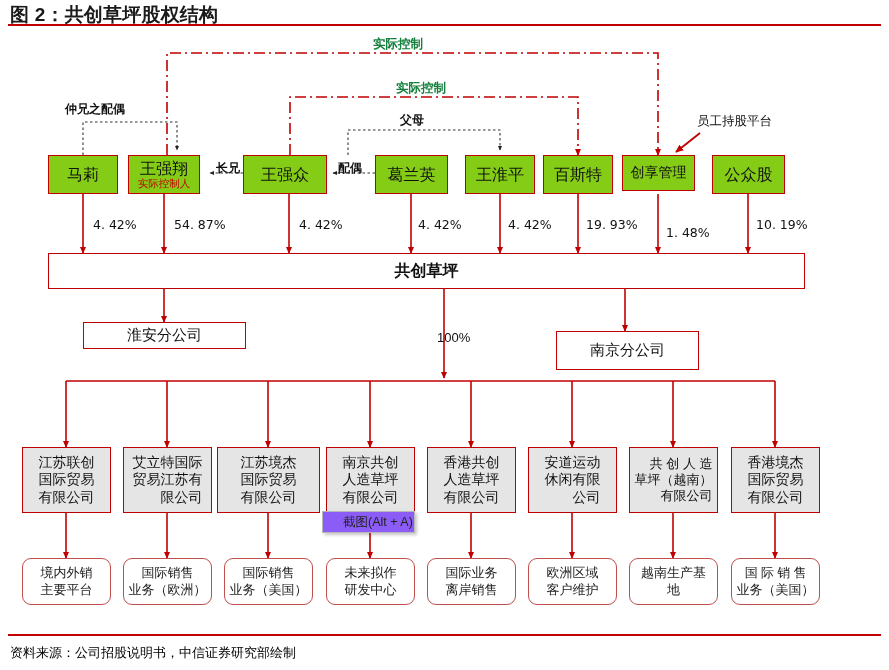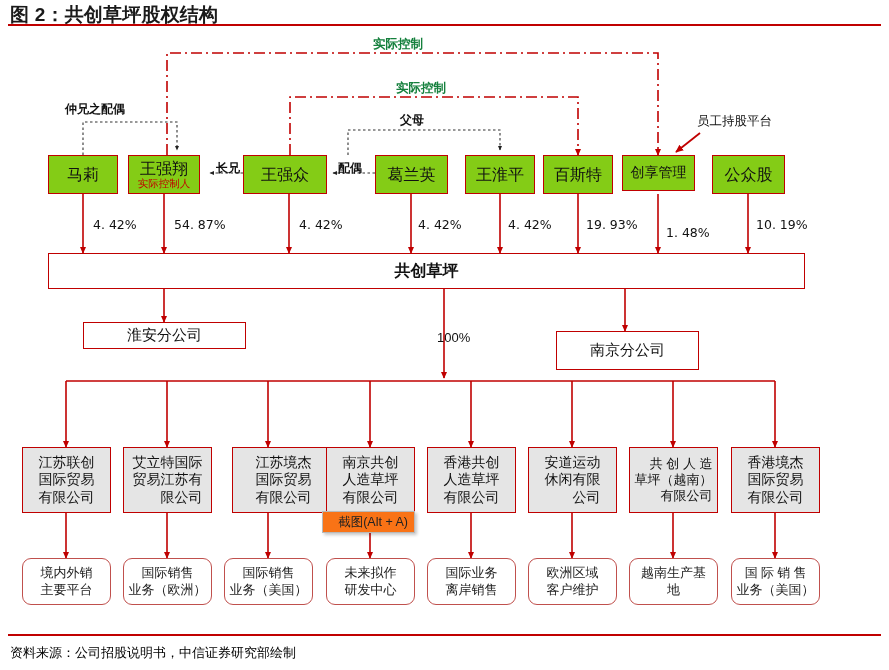--- a/index.html
+++ b/index.html
@@ -87,25 +87,25 @@
     font-weight:bold;font-size:12px;
   }
   .pct{
     position:absolute;white-space:nowrap;font-size:12.5px;
     color:#111;font-family:"DejaVu Sans",sans-serif;
   }
 
   
   .tooltip{
     position:absolute;box-sizing:border-box;
-    background:#f97316;border:1px solid #b9b9b9;
+    background:#8b5cf6;border:1px solid #b9b9b9;
     box-shadow:2px 2px 3px rgba(0,0,0,.22);
     font-size:12.5px;color:#222;
-    display:flex;align-items:center;justify-content:flex-end;
-    padding:0 6px;white-space:nowrap;z-index:40;
+    display:flex;align-items:center;justify-content:flex-start;
+    padding:0 20px;white-space:nowrap;z-index:40;
   }
 </style>
 </head>
 <body>
 
 <div id="stage">
 
   <div class="fig-title">图 2：共创草坪股权结构</div>
   <div class="rule-top"></div>
 
@@ -234,21 +234,21 @@
   <div class="branchbox" style="left:556px;top:331px;width:143px;height:39px;">
     <span>南京分公司</span>
   </div>
 
   <div class="subbox" style="left:22px;top:447px;width:89px;height:66px;">
     <span>江苏联创<br>国际贸易<br>有限公司</span>
     </div>
   <div class="subbox" style="left:123px;top:447px;width:89px;height:66px;">
     <span>艾立特国际<br>贸易江苏有<br>限公司</span>
     </div>
-  <div class="subbox" style="left:232px;top:447px;width:103px;height:66px;">
+  <div class="subbox" style="left:217px;top:447px;width:103px;height:66px;">
     <span>江苏境杰<br>国际贸易<br>有限公司</span>
     </div>
   <div class="subbox" style="left:326px;top:447px;width:89px;height:66px;">
     <span>南京共创<br>人造草坪<br>有限公司</span>
     </div>
   <div class="subbox" style="left:427px;top:447px;width:89px;height:66px;">
     <span>香港共创<br>人造草坪<br>有限公司</span>
     </div>
   <div class="subbox" style="left:528px;top:447px;width:89px;height:66px;">
     <span>安道运动<br>休闲有限<br>公司</span>

